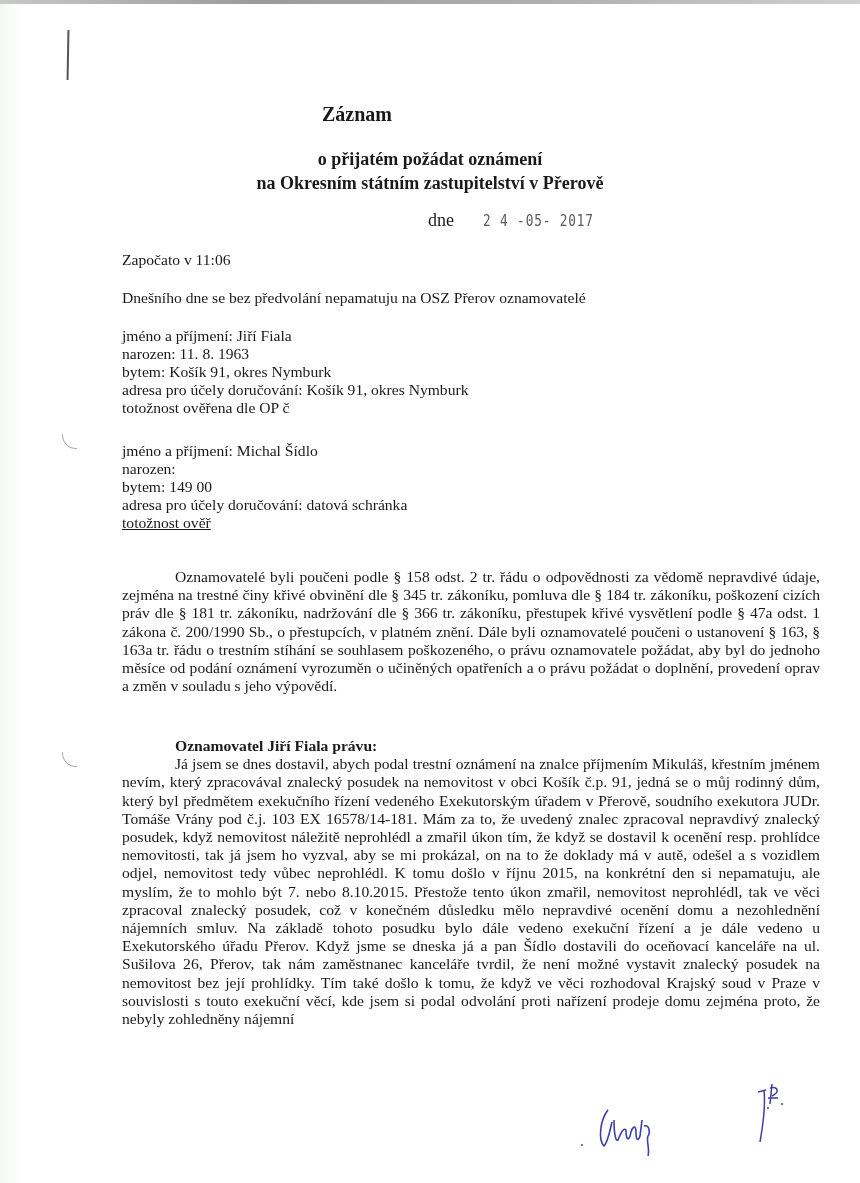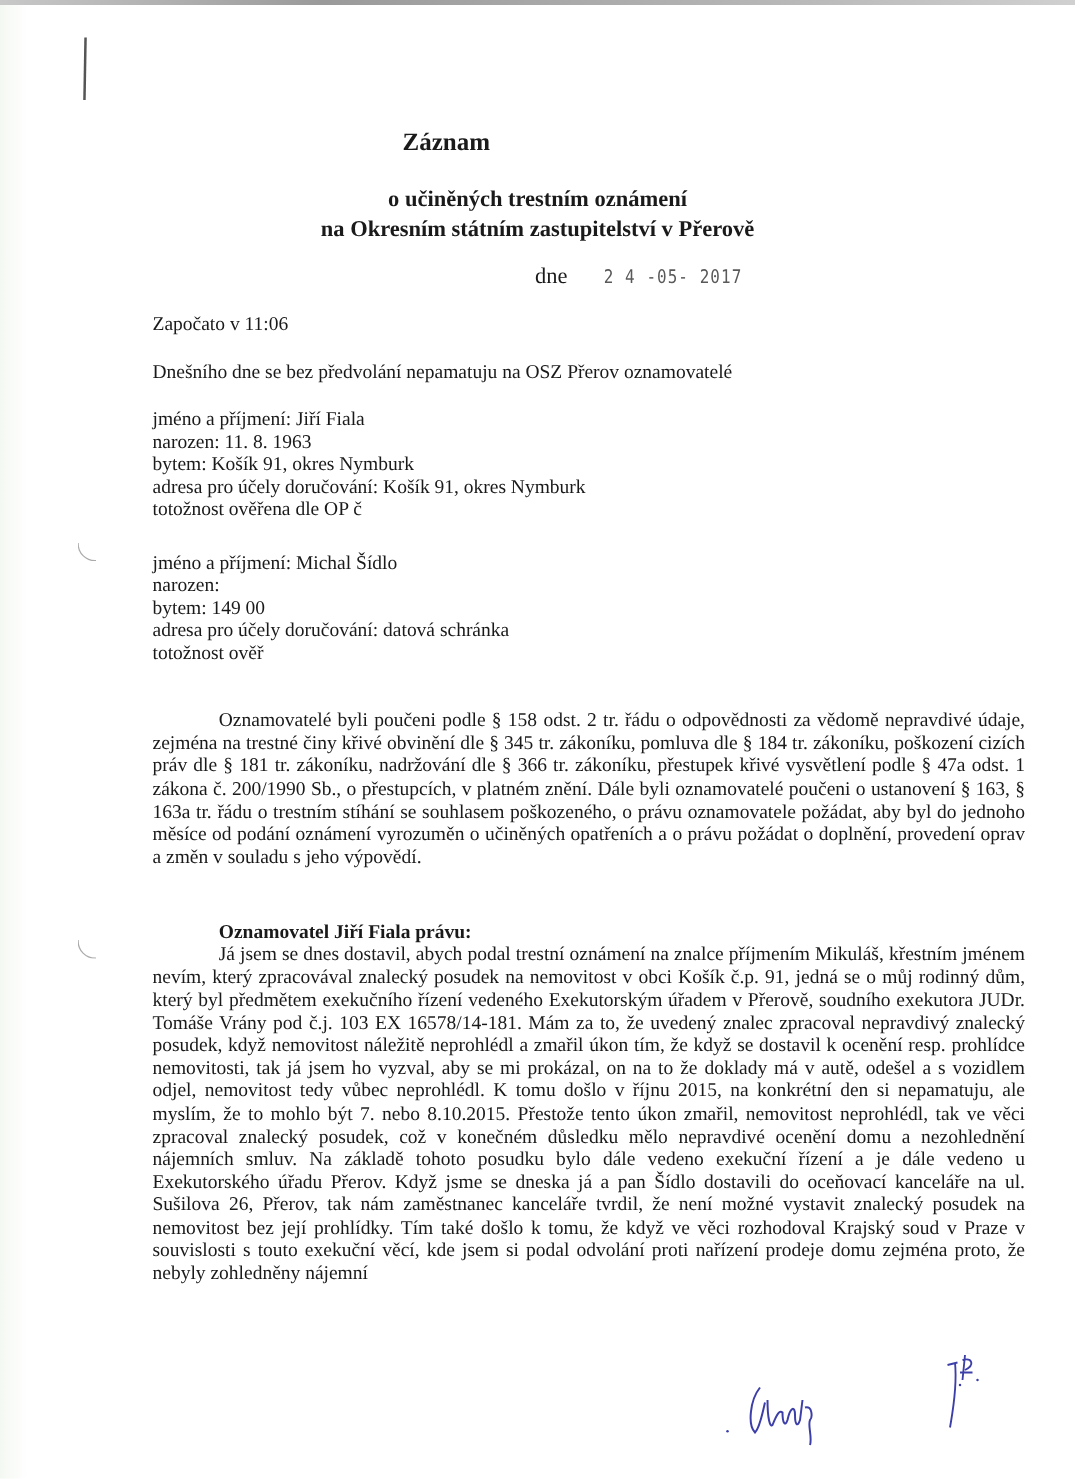--- a/index.html
+++ b/index.html
@@ -57,42 +57,42 @@
 </head>
 <body>
 
 <div class="topedge"></div>
 <div class="leftshade"></div>
 <div class="margin-line"></div>
 <div class="punch-mark" style="left:62px; top:434px;"></div>
 <div class="punch-mark" style="left:62px; top:752px;"></div>
 
 <div class="title">Záznam</div>
-<div class="subtitle l1">o učiněných trestním oznámení</div>
+<div class="subtitle l1">o přijatém požádat oznámení</div>
 <div class="subtitle l2">na Okresním státním zastupitelství v Přerově</div>
 <div class="dne-row">dne</div>
 <div class="stamp-date">2 4 -05- 2017</div>
 
 <div class="text line" style="top:251px;">Započato v 11:06</div>
 <div class="text line" style="top:289px;">Dnešního dne se bez předvolání nepamatuju na OSZ Přerov oznamovatelé</div>
 
 <div>
   <div class="text line" style="top:327px;">jméno a příjmení: Jiří Fiala</div>
   <div class="text line" style="top:345px;">narozen: 11. 8. 1963</div>
   <div class="text line" style="top:363px;">bytem: Košík 91, okres Nymburk</div>
   <div class="text line" style="top:381px;">adresa pro účely doručování: Košík 91, okres Nymburk</div>
   <div class="text line" style="top:399px;">totožnost ověřena dle OP č</div>
 </div>
 
 <div>
   <div class="text line" style="top:442px;">jméno a příjmení: Michal Šídlo</div>
   <div class="text line" style="top:460px;">narozen:</div>
   <div class="text line" style="top:478px;">bytem: 149 00</div>
   <div class="text line" style="top:496px;">adresa pro účely doručování: datová schránka</div>
-  <div class="text line" style="top:514px;">totožnost ověř</div>
+  <div class="text line" style="top:514px;text-decoration:underline;">totožnost ověř</div>
 </div>
 
 <div class="text block" style="top:568px;">
   <p class="indent">Oznamovatelé byli poučeni podle § 158 odst. 2 tr. řádu o odpovědnosti za vědomě nepravdivé údaje, zejména na trestné činy křivé obvinění dle § 345 tr. zákoníku, pomluva dle § 184 tr. zákoníku, poškození cizích práv dle § 181 tr. zákoníku, nadržování dle § 366 tr. zákoníku, přestupek křivé vysvětlení podle § 47a odst. 1 zákona č. 200/1990 Sb., o přestupcích,  v platném znění. Dále byli oznamovatelé poučeni o ustanovení § 163, § 163a tr. řádu o trestním stíhání se souhlasem poškozeného, o právu oznamovatele požádat, aby byl do jednoho měsíce od podání oznámení vyrozuměn o učiněných opatřeních a o právu požádat o doplnění, provedení oprav a změn v souladu s jeho výpovědí.</p>
 </div>
 
 <div class="text block" style="top:737px;">
   <p class="heading-bold">Oznamovatel Jiří Fiala právu:</p>
   <p class="indent">Já jsem se dnes dostavil, abych podal trestní oznámení na znalce příjmením Mikuláš, křestním jménem nevím, který zpracovával znalecký posudek na nemovitost v obci Košík č.p. 91, jedná se o můj rodinný dům, který byl předmětem exekučního řízení vedeného Exekutorským úřadem v Přerově, soudního exekutora JUDr. Tomáše Vrány pod č.j. 103 EX 16578/14-181. Mám za to, že uvedený znalec zpracoval nepravdivý znalecký posudek, když nemovitost náležitě neprohlédl a zmařil úkon tím, že když se dostavil k ocenění resp. prohlídce nemovitosti, tak já jsem ho vyzval, aby se mi prokázal, on na to že doklady má v autě, odešel a s vozidlem odjel, nemovitost tedy vůbec neprohlédl. K tomu došlo v říjnu 2015, na konkrétní den si nepamatuju, ale myslím, že to mohlo být 7. nebo 8.10.2015. Přestože tento úkon zmařil, nemovitost neprohlédl, tak ve věci zpracoval znalecký posudek, což v konečném důsledku mělo nepravdivé ocenění domu a nezohlednění nájemních smluv. Na základě tohoto posudku bylo dále vedeno exekuční řízení a je dále vedeno u Exekutorského úřadu Přerov. Když jsme se dneska já a pan Šídlo dostavili do oceňovací kanceláře na ul. Sušilova 26, Přerov, tak nám zaměstnanec kanceláře tvrdil, že není možné vystavit znalecký posudek na nemovitost bez její prohlídky. Tím také došlo k tomu, že když ve věci rozhodoval Krajský soud v Praze v souvislosti s touto exekuční věcí, kde jsem si podal odvolání proti nařízení prodeje domu zejména proto, že nebyly zohledněny nájemní</p>
 </div>

